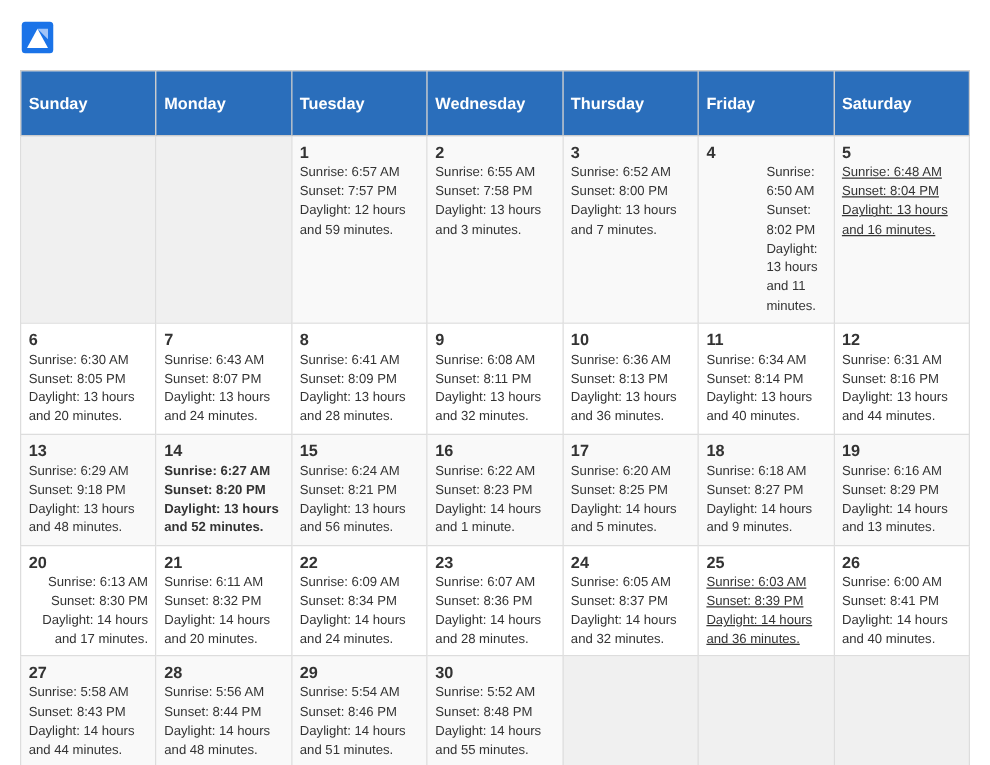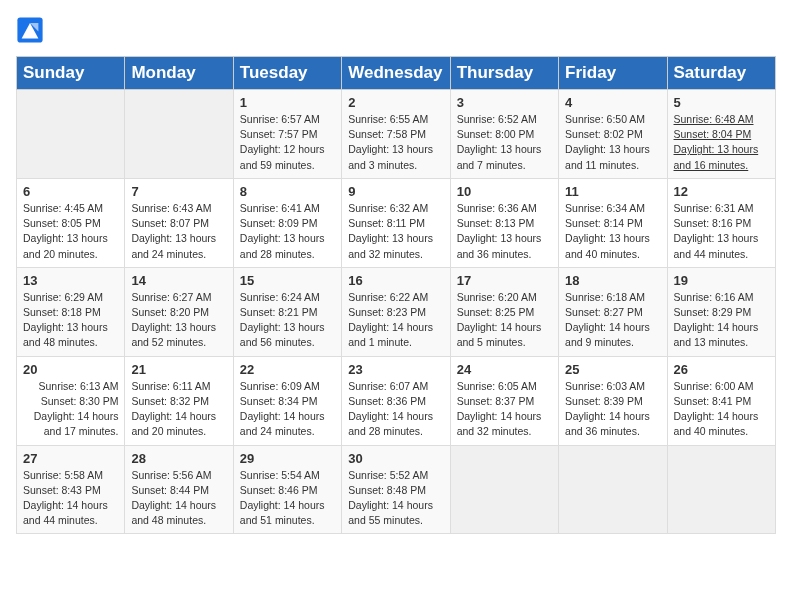--- a/index.html
+++ b/index.html
@@ -54,22 +54,22 @@
     }
     table {
       width: 100%;
       border-collapse: collapse;
       table-layout: fixed;
     }
     thead tr th {
       background-color: #2a6ebb;
       color: white;
       text-align: left;
-      padding: 6px 6px;
-      font-size: 17px;
+      padding: 18px 6px;
+      font-size: 13px;
       font-weight: bold;
       border: 1px solid #ccc;
     }
     tbody tr td {
       vertical-align: top;
       padding: 5px 6px;
       font-size: 11px;
       color: #333;
       border: 1px solid #ddd;
       min-height: 80px;
@@ -149,58 +149,58 @@
         </td>
         <td>
           <span class="day-num">3</span>
           <div class="day-info" style="white-space: pre-line;">Sunrise: 6:52 AM
 Sunset: 8:00 PM
 Daylight: 13 hours
 and 7 minutes.</div>
         </td>
         <td>
           <span class="day-num">4</span>
-          <div class="day-info" style="white-space: pre-line;">Sunrise: 6:50 AM
+          <div class="day-info" style="white-space: pre-line; margin-left: 48px;">Sunrise: 6:50 AM
 Sunset: 8:02 PM
 Daylight: 13 hours
 and 11 minutes.</div>
         </td>
         <td>
           <span class="day-num">5</span>
           <div class="day-info" style="white-space: pre-line; text-decoration: underline;">Sunrise: 6:48 AM
 Sunset: 8:04 PM
 Daylight: 13 hours
 and 16 minutes.</div>
         </td>
       </tr>
       <tr>
         <td>
           <span class="day-num">6</span>
-          <div class="day-info" style="white-space: pre-line;">Sunrise: 4:45 AM
+          <div class="day-info" style="white-space: pre-line;">Sunrise: 6:30 AM
 Sunset: 8:05 PM
 Daylight: 13 hours
 and 20 minutes.</div>
         </td>
         <td>
           <span class="day-num">7</span>
           <div class="day-info" style="white-space: pre-line;">Sunrise: 6:43 AM
 Sunset: 8:07 PM
 Daylight: 13 hours
 and 24 minutes.</div>
         </td>
         <td>
           <span class="day-num">8</span>
           <div class="day-info" style="white-space: pre-line;">Sunrise: 6:41 AM
 Sunset: 8:09 PM
 Daylight: 13 hours
 and 28 minutes.</div>
         </td>
         <td>
           <span class="day-num">9</span>
-          <div class="day-info" style="white-space: pre-line;">Sunrise: 6:32 AM
+          <div class="day-info" style="white-space: pre-line;">Sunrise: 6:08 AM
 Sunset: 8:11 PM
 Daylight: 13 hours
 and 32 minutes.</div>
         </td>
         <td>
           <span class="day-num">10</span>
           <div class="day-info" style="white-space: pre-line;">Sunrise: 6:36 AM
 Sunset: 8:13 PM
 Daylight: 13 hours
 and 36 minutes.</div>
@@ -217,27 +217,27 @@
           <div class="day-info" style="white-space: pre-line;">Sunrise: 6:31 AM
 Sunset: 8:16 PM
 Daylight: 13 hours
 and 44 minutes.</div>
         </td>
       </tr>
       <tr>
         <td>
           <span class="day-num">13</span>
           <div class="day-info" style="white-space: pre-line;">Sunrise: 6:29 AM
-Sunset: 8:18 PM
+Sunset: 9:18 PM
 Daylight: 13 hours
 and 48 minutes.</div>
         </td>
         <td>
           <span class="day-num">14</span>
-          <div class="day-info" style="white-space: pre-line;">Sunrise: 6:27 AM
+          <div class="day-info" style="white-space: pre-line; font-weight: bold;">Sunrise: 6:27 AM
 Sunset: 8:20 PM
 Daylight: 13 hours
 and 52 minutes.</div>
         </td>
         <td>
           <span class="day-num">15</span>
           <div class="day-info" style="white-space: pre-line;">Sunrise: 6:24 AM
 Sunset: 8:21 PM
 Daylight: 13 hours
 and 56 minutes.</div>
@@ -302,21 +302,21 @@
         </td>
         <td>
           <span class="day-num">24</span>
           <div class="day-info" style="white-space: pre-line;">Sunrise: 6:05 AM
 Sunset: 8:37 PM
 Daylight: 14 hours
 and 32 minutes.</div>
         </td>
         <td>
           <span class="day-num">25</span>
-          <div class="day-info" style="white-space: pre-line;">Sunrise: 6:03 AM
+          <div class="day-info" style="white-space: pre-line; text-decoration: underline;">Sunrise: 6:03 AM
 Sunset: 8:39 PM
 Daylight: 14 hours
 and 36 minutes.</div>
         </td>
         <td>
           <span class="day-num">26</span>
           <div class="day-info" style="white-space: pre-line;">Sunrise: 6:00 AM
 Sunset: 8:41 PM
 Daylight: 14 hours
 and 40 minutes.</div>

